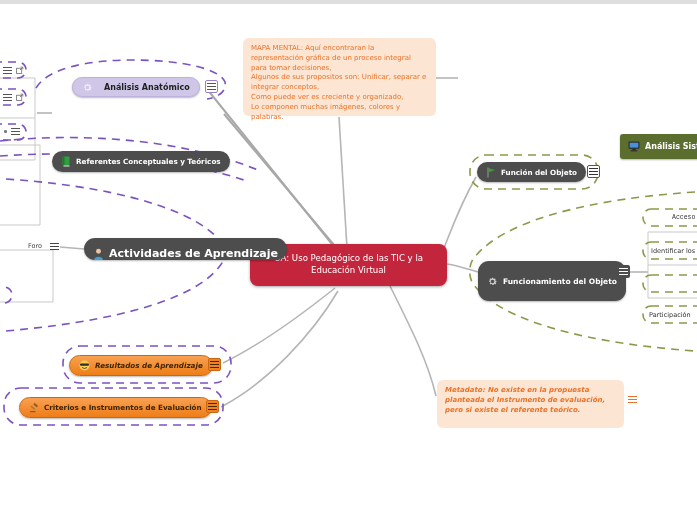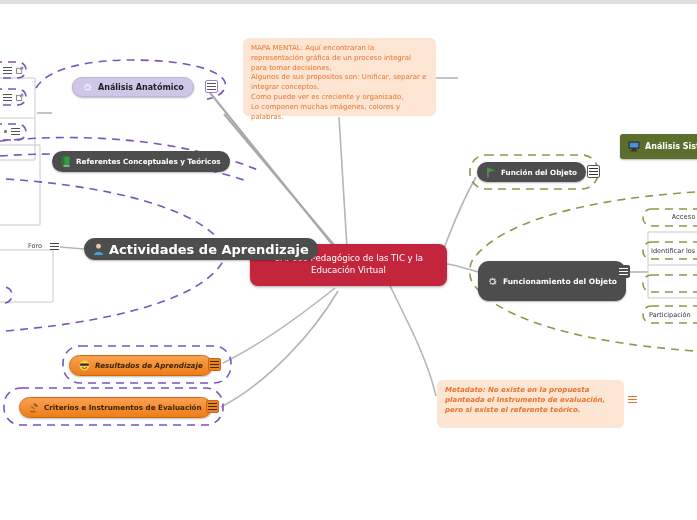--- a/index.html
+++ b/index.html
@@ -84,21 +84,21 @@
 Algunos de sus propositos son: Unificar, separar e integrar conceptos,
 Como puede ver es creciente y organizado,
 Lo componen muchas imágenes, colores y palabras.</div>
   <div class="note bold" style="left:437px;top:380px;width:187px;height:48px;font-style:italic;">Metadato: No existe en la propuesta planteada el Instrumento de evaluación, pero si existe el referente teórico.</div>
   <span class="hamb" style="position:absolute;left:628px;top:396px;color:#e8742a;z-index:3;"></span>
 
   <div class="node center-node">
     <span>OA: Uso Pedagógico de las TIC y la Educación Virtual</span>
   </div>
 
-  <div class="node pill lav" style="left:72px;top:77px;height:20px;">
+  <div class="node pill lav" style="left:72px;top:77px;height:20px;gap:6px;">
     <span class="icon">
       <svg width="11" height="11" viewBox="0 0 24 24" fill="#efedf6">
           <path fill-rule="evenodd" d="M21.4 13.5l-2.1-.4a7 7 0 0 1-.6 1.5l1.3 1.8-1.9 1.9-1.8-1.3c-.5.3-1 .5-1.5.6l-.4 2.2h-2.7l-.4-2.2c-.5-.1-1-.3-1.5-.6l-1.8 1.3-1.9-1.9 1.3-1.8c-.3-.5-.5-1-.6-1.5l-2.2-.4v-2.7l2.2-.4c.1-.5.3-1 .6-1.5L5.1 7l1.9-1.9 1.8 1.3c.5-.3 1-.5 1.5-.6l.4-2.2h2.7l.4 2.2c.5.1 1 .3 1.5.6L17.1 5 19 6.9l-1.3 1.8c.3.5.5 1 .6 1.5l2.2.4v2.9zM12 8a4 4 0 1 0 0 8 4 4 0 0 0 0-8z"></path>
         </svg>
     </span>
     <span>Análisis Anatómico</span>
   </div>
   <div class="hbox" style="left:205px;top:80px;border:1px solid #9a7fd0;background:#fff;color:#555;">
       <span class="hamb"></span>
     </div>
@@ -107,21 +107,21 @@
     <span class="icon">
       <svg width="10" height="11" viewBox="0 0 20 22">
           <rect x="3" y="1" width="14" height="18" rx="2" fill="#2e9e3e"></rect>
           <rect x="3" y="1" width="4" height="18" rx="1.5" fill="#1f7a2c"></rect>
           <rect x="5" y="19" width="12" height="2" fill="#e8e8e8"></rect>
         </svg>
     </span>
     <span>Referentes Conceptuales y Teóricos</span>
   </div>
 
-  <div class="node pill dark" style="left:84px;top:238px;height:22px;font-size:13px;">
+  <div class="node pill dark" style="left:84px;top:238px;height:22px;font-size:11px;align-items:flex-end;">
     <span class="icon">
       <svg width="11" height="12" viewBox="0 0 20 22">
           <circle cx="10" cy="6" r="4.5" fill="#f0c49e"></circle>
           <path d="M2 22 C2 14 18 14 18 22 Z" fill="#3ba3d8"></path>
         </svg>
     </span>
     <span>Actividades de Aprendizaje</span>
   </div>
 
   <span class="smalltext" style="left:28px;top:242px;color:#444;">Foro</span>

